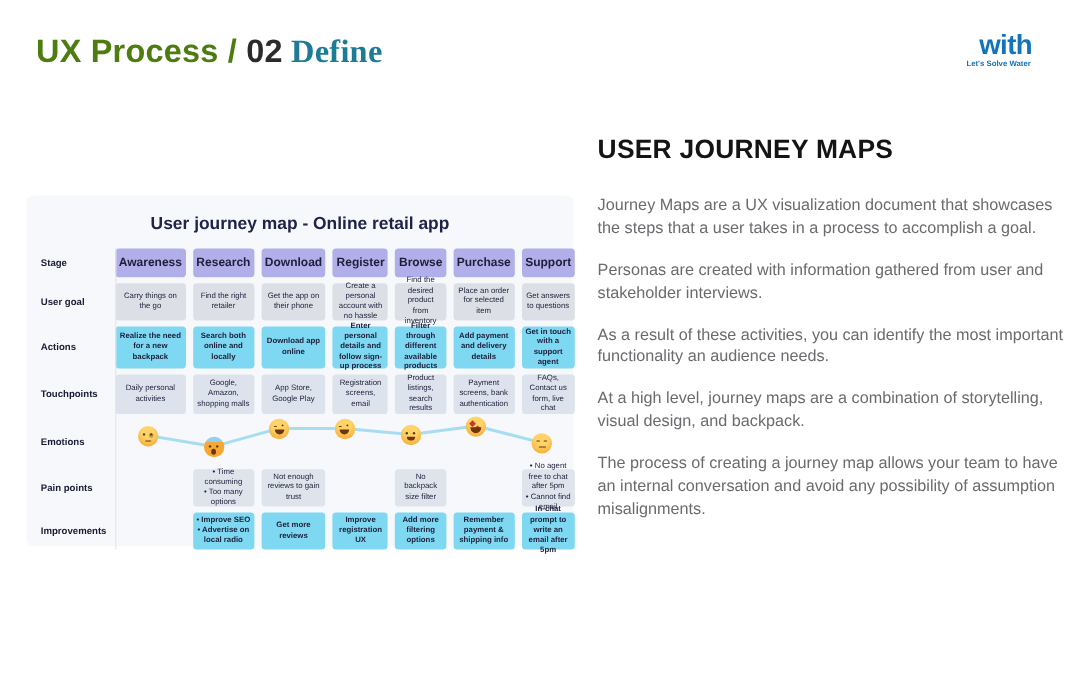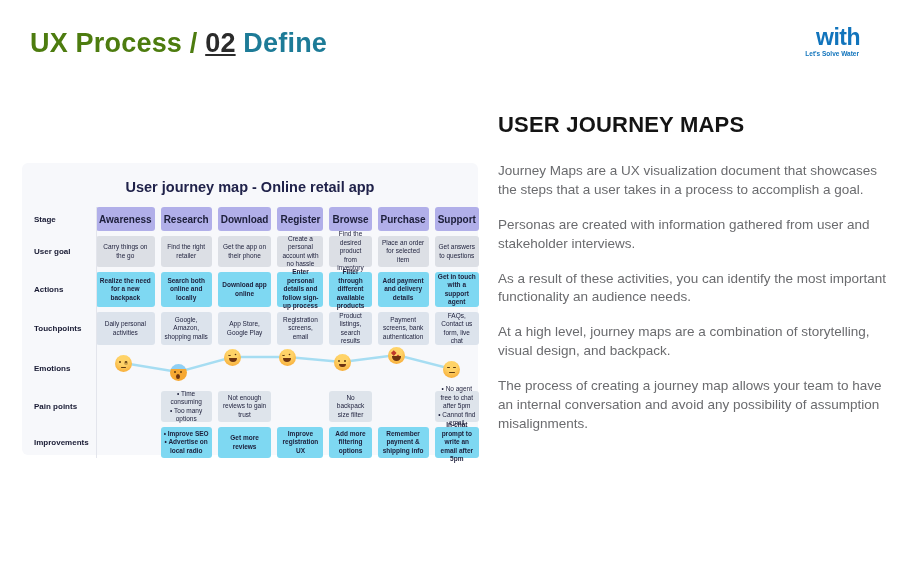--- a/index.html
+++ b/index.html
@@ -4,22 +4,22 @@
 <style>
   html,body{margin:0;padding:0;}
   body{
     width:900px;height:579px;position:relative;overflow:hidden;
     background:#ffffff;font-family:"Liberation Sans",sans-serif;
     -webkit-font-smoothing:antialiased;
   }
   
   .slide-title{position:absolute;left:30px;top:28px;font-size:27px;font-weight:600;letter-spacing:.2px;}
   .slide-title .t-light{color:#4d7c0f;}
-  .slide-title .t-num{color:#2b2b2b;text-decoration:underline;}
-  .slide-title .t-dark{color:#1d7b97;}
+  .slide-title .t-num{color:#2b2b2b;}
+  .slide-title .t-dark{color:#1d7b97;font-family:Liberation Serif, serif;}
   .logo{position:absolute;right:40px;top:26px;text-align:right;line-height:1;}
   .logo .brand{font-size:23px;font-weight:bold;color:#1174bc;letter-spacing:-.5px;}
   .logo .tagline{font-size:6.5px;color:#1174bc;margin-top:2px;padding-right:1px;font-weight:bold;}
   
   .map-card{
     position:absolute;left:22px;top:163px;width:456px;height:292px;
     background:#f7f8fb;border-radius:6px;box-sizing:border-box;padding:14px 8px 8px 8px;
   }
   .map-title{text-align:center;font-size:14.5px;font-weight:bold;color:#20224a;margin:2px 0 12px 0;}
   .map-grid{

